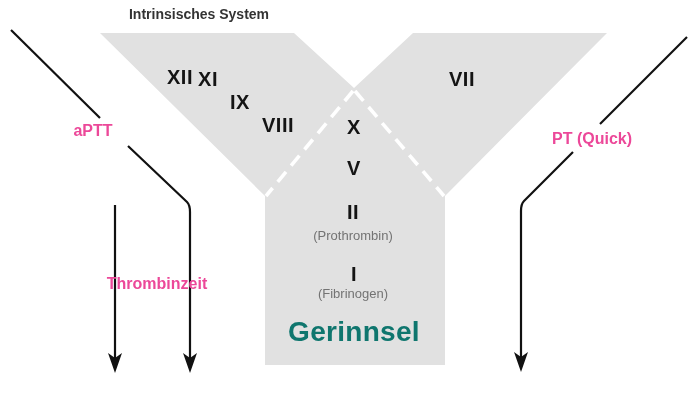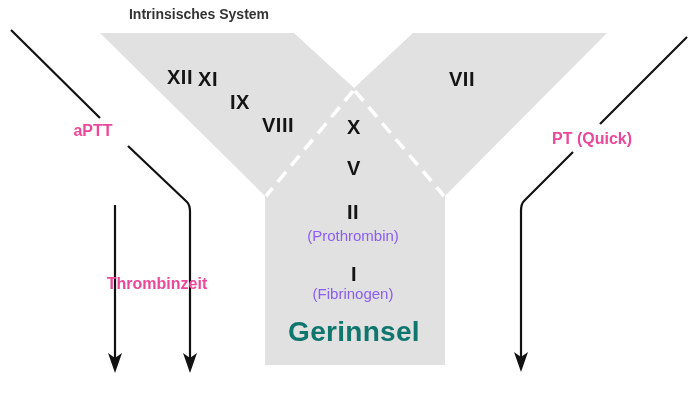--- a/index.html
+++ b/index.html
@@ -8,21 +8,21 @@
     font-family:"Liberation Sans",sans-serif;
   }
   #shapes{position:absolute;left:0;top:0;}
   .lbl{
     position:absolute;transform:translate(-50%,-50%);white-space:nowrap;
     color:#111111;line-height:1;
   }
   .title{font-size:14px;font-weight:bold;color:#333333;}
   .factor{font-size:20px;font-weight:bold;letter-spacing:0.5px;color:#141414;}
   .test{font-size:16px;font-weight:bold;color:#ec4899;}
-  .sub{font-size:15px;font-weight:400;color:#8b5cf6;}
+  .sub{font-size:13px;font-weight:400;color:#737373;}
   .clot{font-size:28px;font-weight:bold;letter-spacing:0.3px;color:#0f766e;}
   .footer{font-size:16px;font-weight:bold;color:#0d0d0d;}
 </style>
 </head>
 <body>
 
 <div id="stage">
 
   <svg id="shapes" width="700" height="404" viewBox="0 0 700 404">
 

